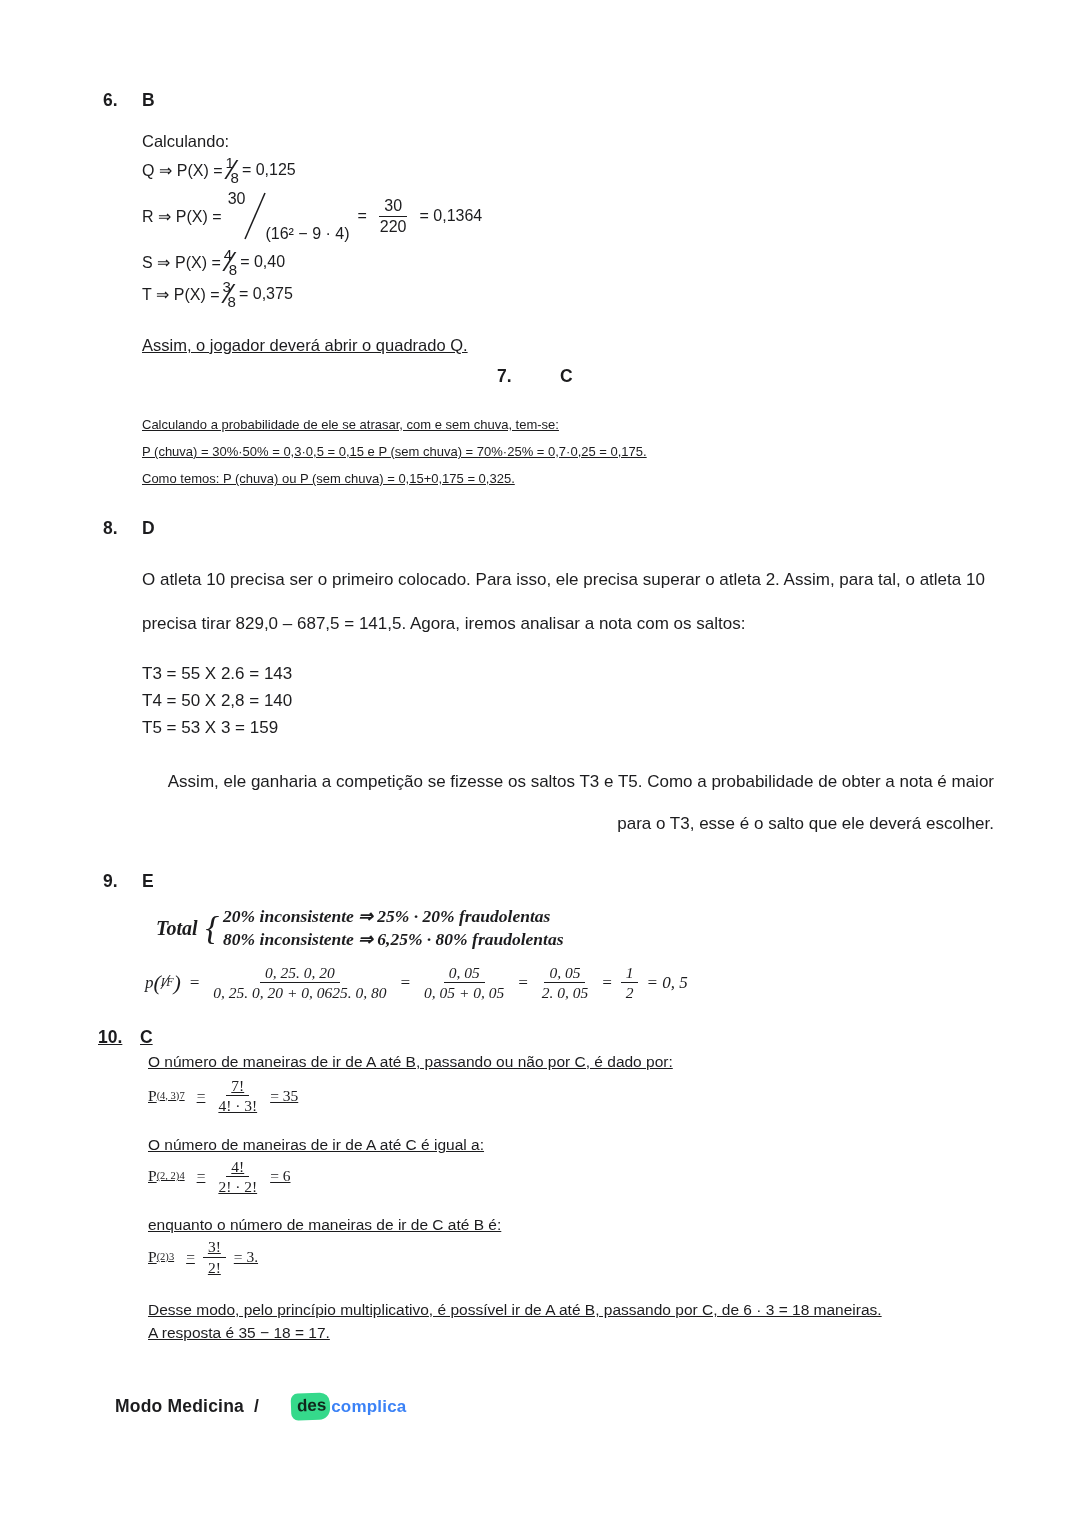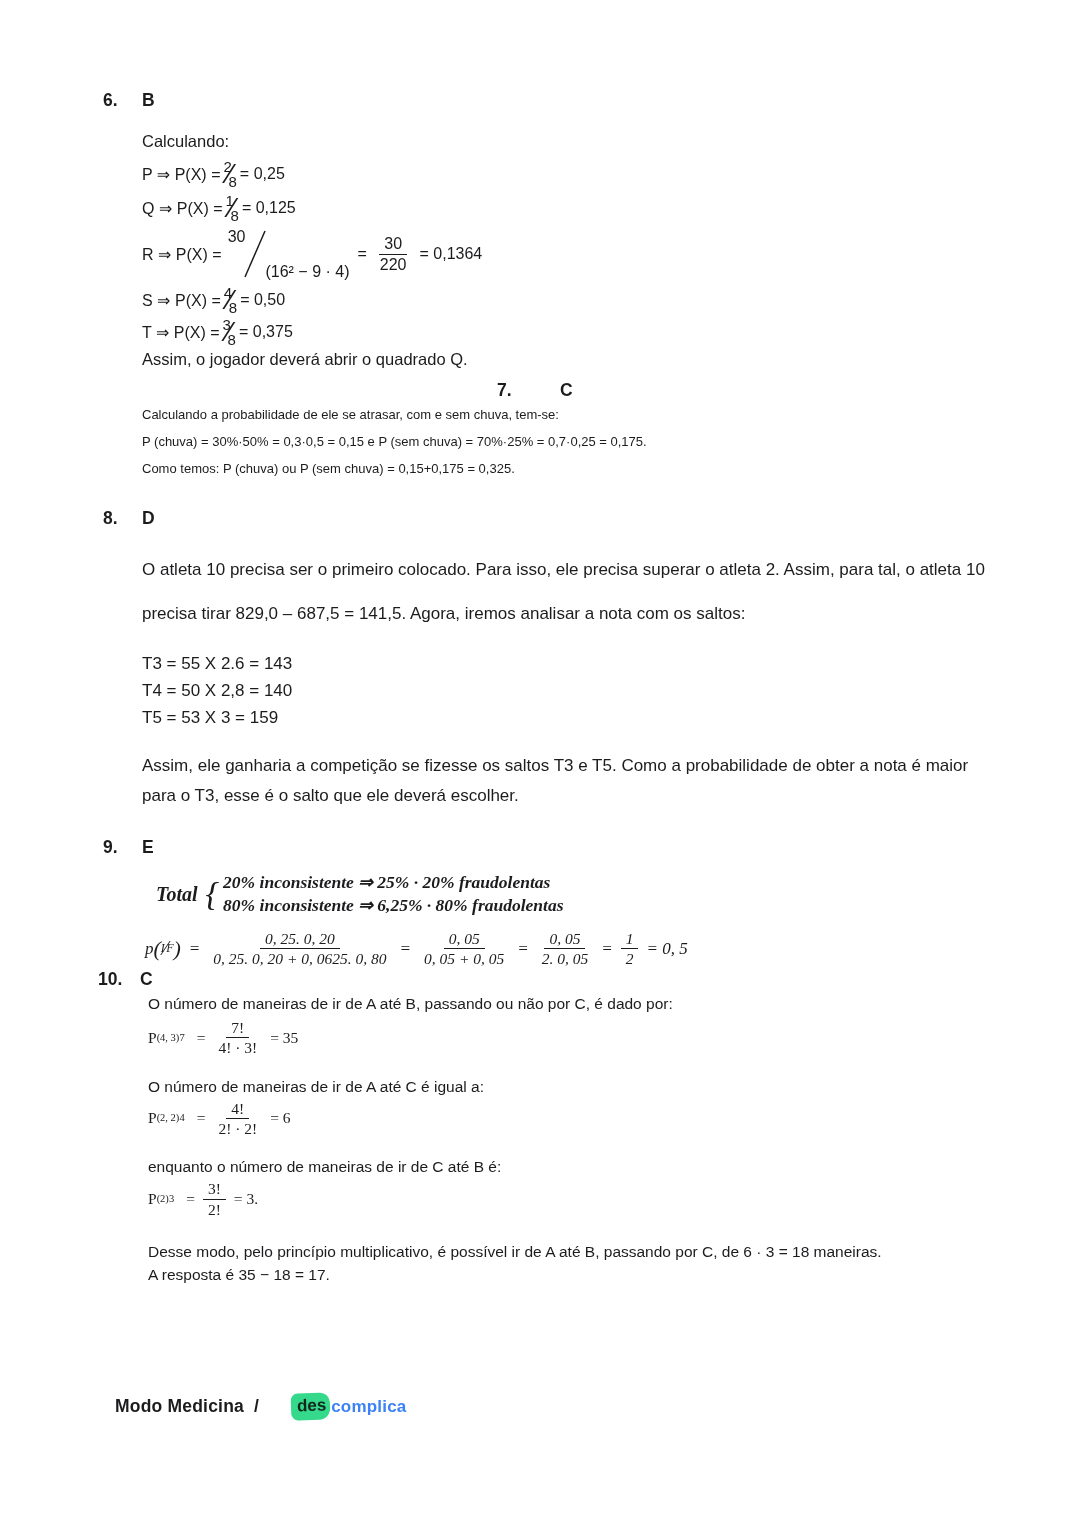--- a/index.html
+++ b/index.html
@@ -67,44 +67,39 @@
   .footer .brand { font-weight:700; font-size:17.5px; letter-spacing:.2px; }
   .footer .sep { font-weight:700; font-size:17.5px; margin-left:10px; }
   .logo { display:flex; align-items:center; margin-left:32px; }
   .logo-mark { display:inline-block; background:var(--logo-green,#35d98b); color:#10271c;
                font-weight:700; font-size:17px; padding:3px 4px 4px 6px;
                border-radius:7px 10px 11px 7px; transform:rotate(-2deg); }
   .logo-rest { font-weight:700; font-size:17px; color:#3b82f6; margin-left:1px; letter-spacing:.2px; }
 
   
   .mt-90{margin-top:90px;} .mt-26{margin-top:26px;} .mt-22{margin-top:22px;}
-  .mt-20{margin-top:20px;} .mt-18{margin-top:18px;} .mt-16{margin-top:0;}
+  .mt-20{margin-top:20px;} .mt-18{margin-top:18px;} .mt-16{margin-top:24px;text-decoration:underline;}
   .mt-14{margin-top:14px;} .mt-12{margin-top:12px;} .mt-10{margin-top:10px;}
   .mt-6{margin-top:6px;} .mt-4{margin-top:4px;} .mt-2{margin-top:2px;}
   .head7 { display:flex; font-weight:700; font-size:17.5px; margin-left:497px; }
   .head7 .num { width:63px; }
 </style>
 </head>
 <body>
 
 <div class="page">
 
   <section class="q mt-90">
     <div class="q-head">
       <span class="num">6.</span>
       <span>B</span>
     </div>
     <div class="q-body">
       <div class="t mt-20">Calculando:</div>
 
-      <div class="mline mt-6">
-        <span>P ⇒ P(X) =</span>
-        <span class="dfrac"><span class="n">2</span><span class="s">⁄</span><span class="d">8</span></span>
-        <span>= 0,25</span>
-      </div>
       <div class="mline mt-2">
         <span>Q ⇒ P(X) =</span>
         <span class="dfrac"><span class="n">1</span><span class="s">⁄</span><span class="d">8</span></span>
         <span>= 0,125</span>
       </div>
       <div class="mline rline mt-2">
         <span>R ⇒ P(X) =</span>
         <span class="gap"></span>
         <span class="rnum">30</span>
         <svg class="bigslash" width="24" height="52" viewBox="0 0 24 52">
@@ -114,21 +109,21 @@
         <span class="eq">=</span>
         <span class="frac">
             <span class="fn">30</span>
             <span class="fd">220</span>
           </span>
         <span class="eq">= 0,1364</span>
       </div>
       <div class="mline mt-2">
         <span>S ⇒ P(X) =</span>
         <span class="dfrac"><span class="n">4</span><span class="s">⁄</span><span class="d">8</span></span>
-        <span>= 0,50</span>
+        <span>= 0,40</span>
       </div>
       <div class="mline">
         <span>T ⇒ P(X) =</span>
         <span class="dfrac"><span class="n">3</span><span class="s">⁄</span><span class="d">8</span></span>
         <span>= 0,375</span>
       </div>
 
       <div class="t mt-16">Assim, o jogador deverá abrir o quadrado  Q.</div>
     </div>
   </section>
@@ -150,21 +145,21 @@
       <span class="num">8.</span>
       <span>D</span>
     </div>
     <div class="q-body">
       <div class="para8 mt-20">O atleta 10 precisa ser o primeiro colocado. Para isso, ele precisa superar o atleta 2. Assim, para tal, o atleta 10 precisa tirar 829,0 – 687,5 = 141,5. Agora, iremos analisar a nota com os saltos:</div>
       <div class="jumps mt-14">
         <div>T3 = 55 X 2.6 = 143</div>
         <div>T4 = 50 X 2,8 = 140</div>
         <div>T5 = 53 X 3 = 159</div>
       </div>
-      <div class="para8 mt-20" style="line-height:30px;">Assim, ele ganharia a competição se fizesse os saltos T3 e T5. Como a probabilidade de obter a nota é maior para o T3, esse é o salto que ele deverá escolher.</div>
+      <div class="para8 mt-20" style="line-height:42px;text-align:right;">Assim, ele ganharia a competição se fizesse os saltos T3 e T5. Como a probabilidade de obter a nota é maior para o T3, esse é o salto que ele deverá escolher.</div>
     </div>
   </section>
 
   <section class="q mt-26">
     <div class="q-head">
       <span class="num">9.</span>
       <span>E</span>
     </div>
 
     <div class="total-row math-it mt-14">

